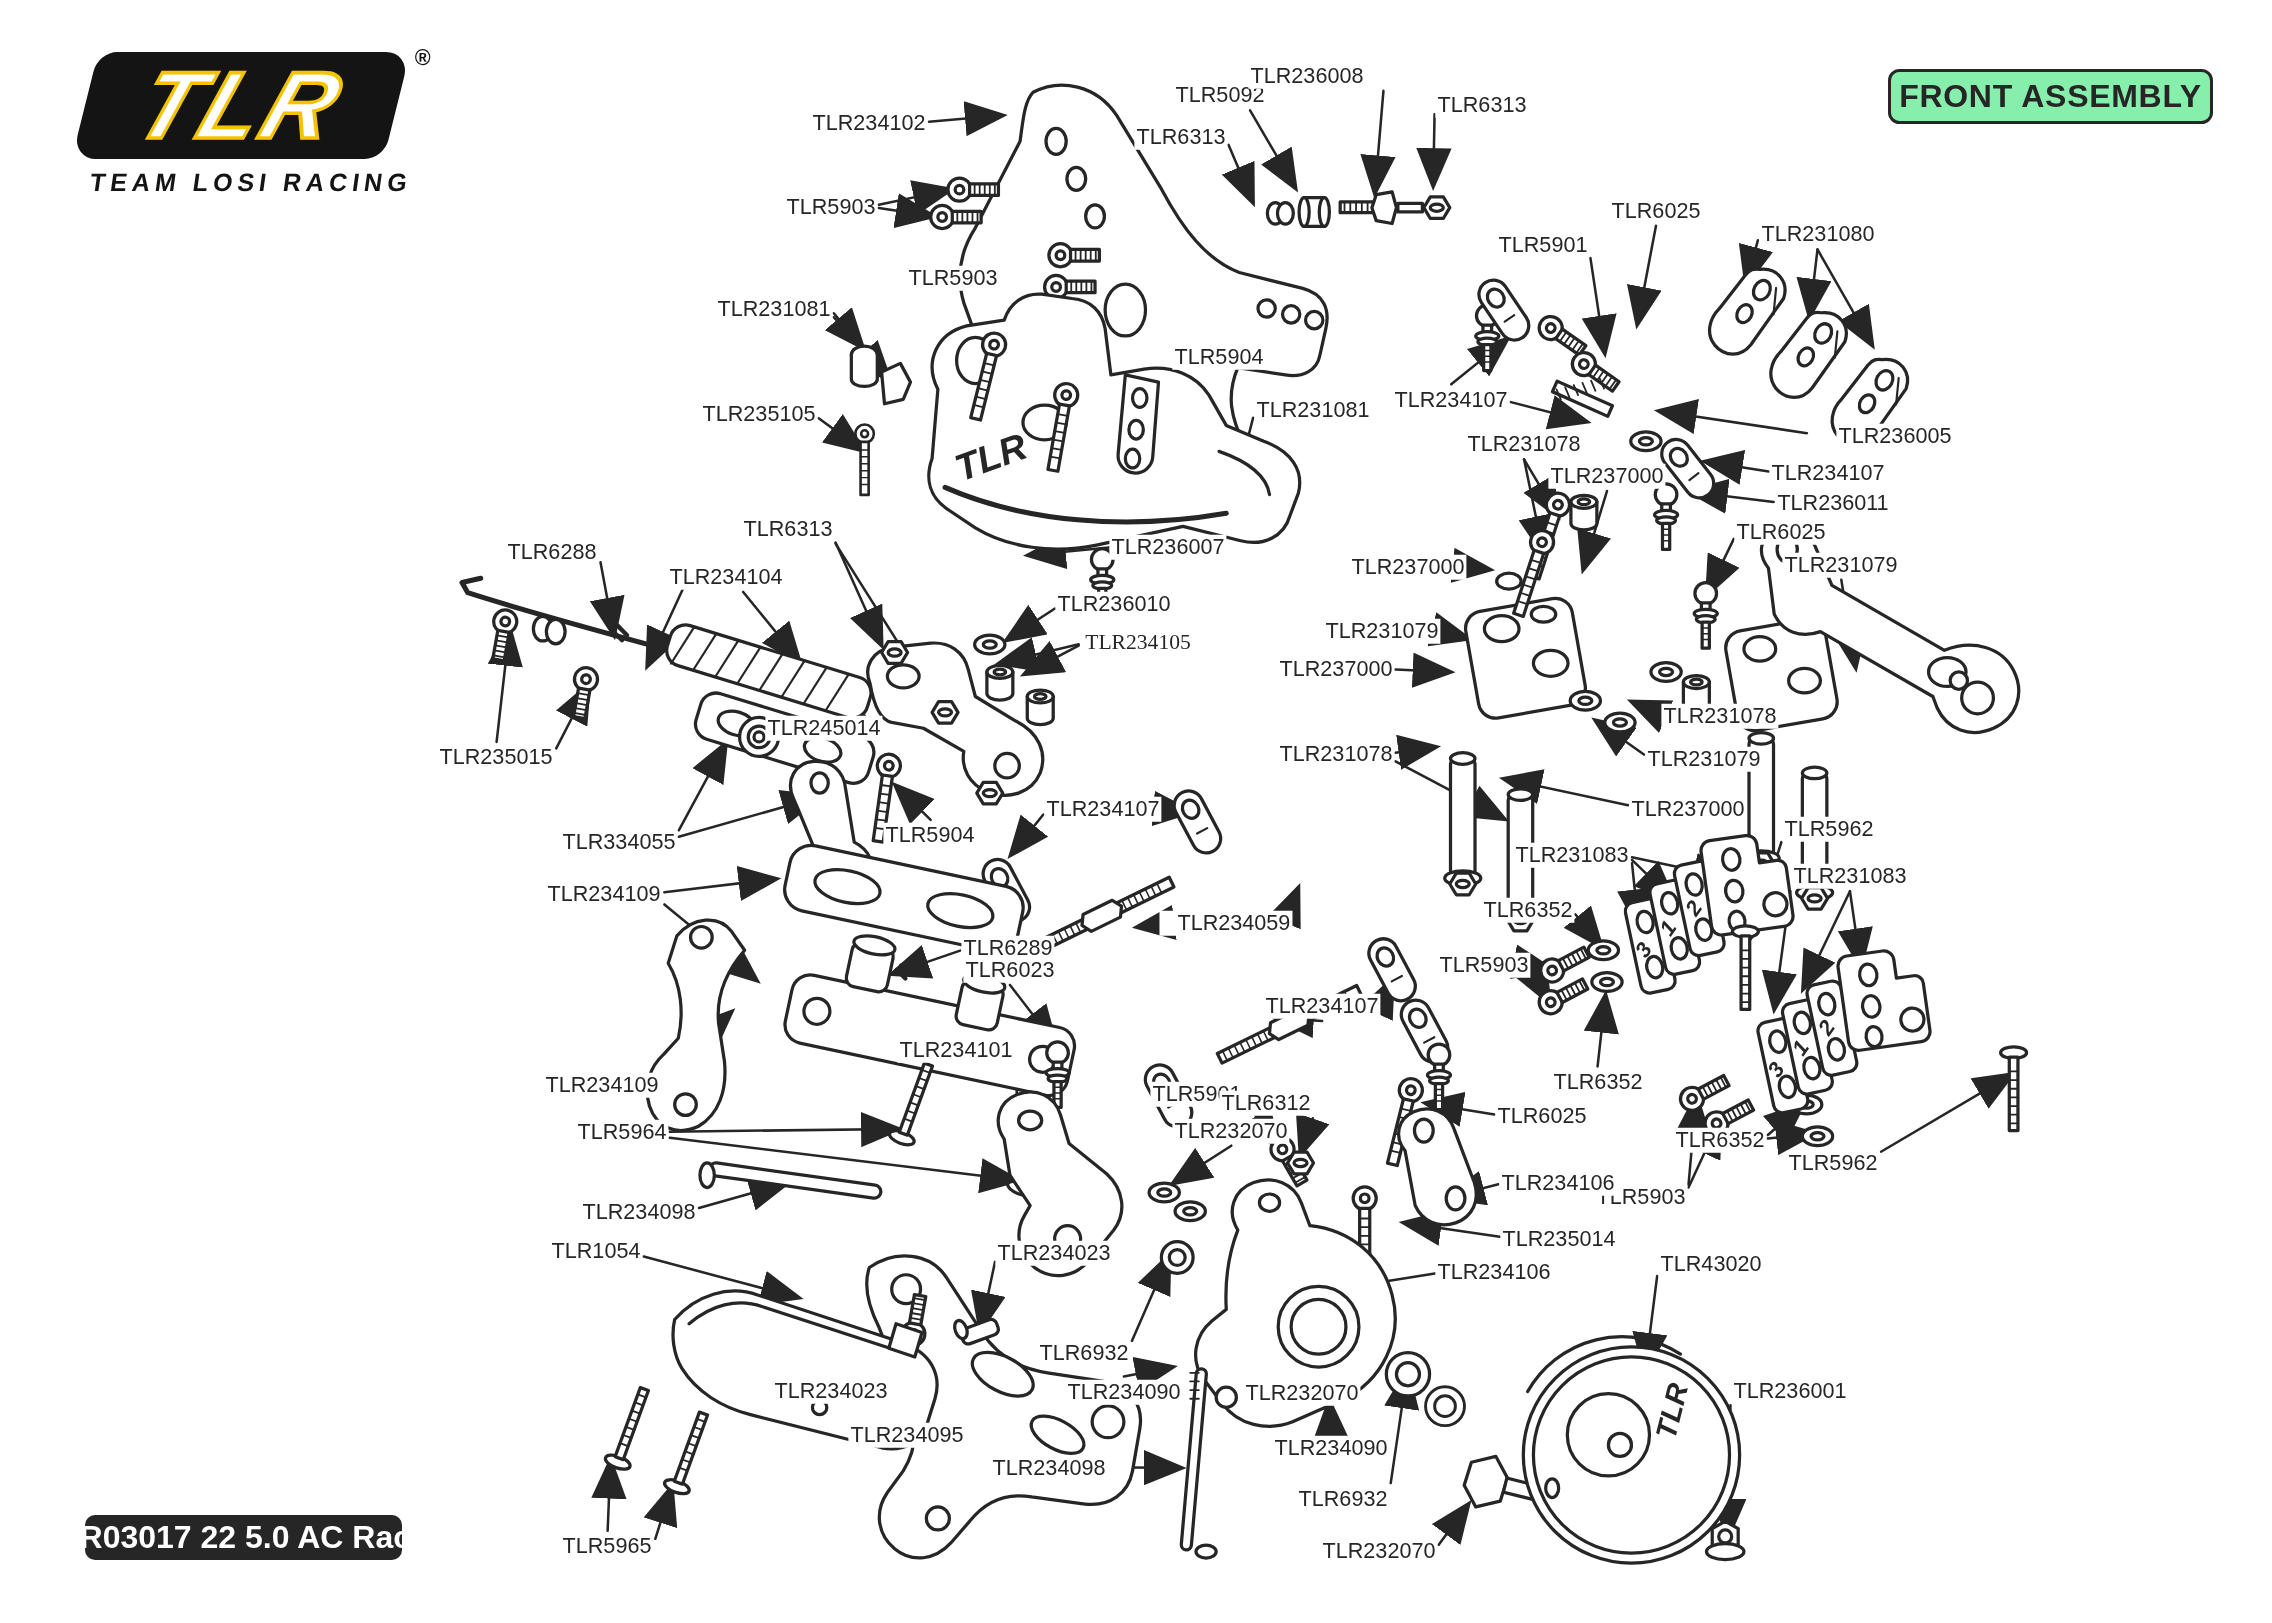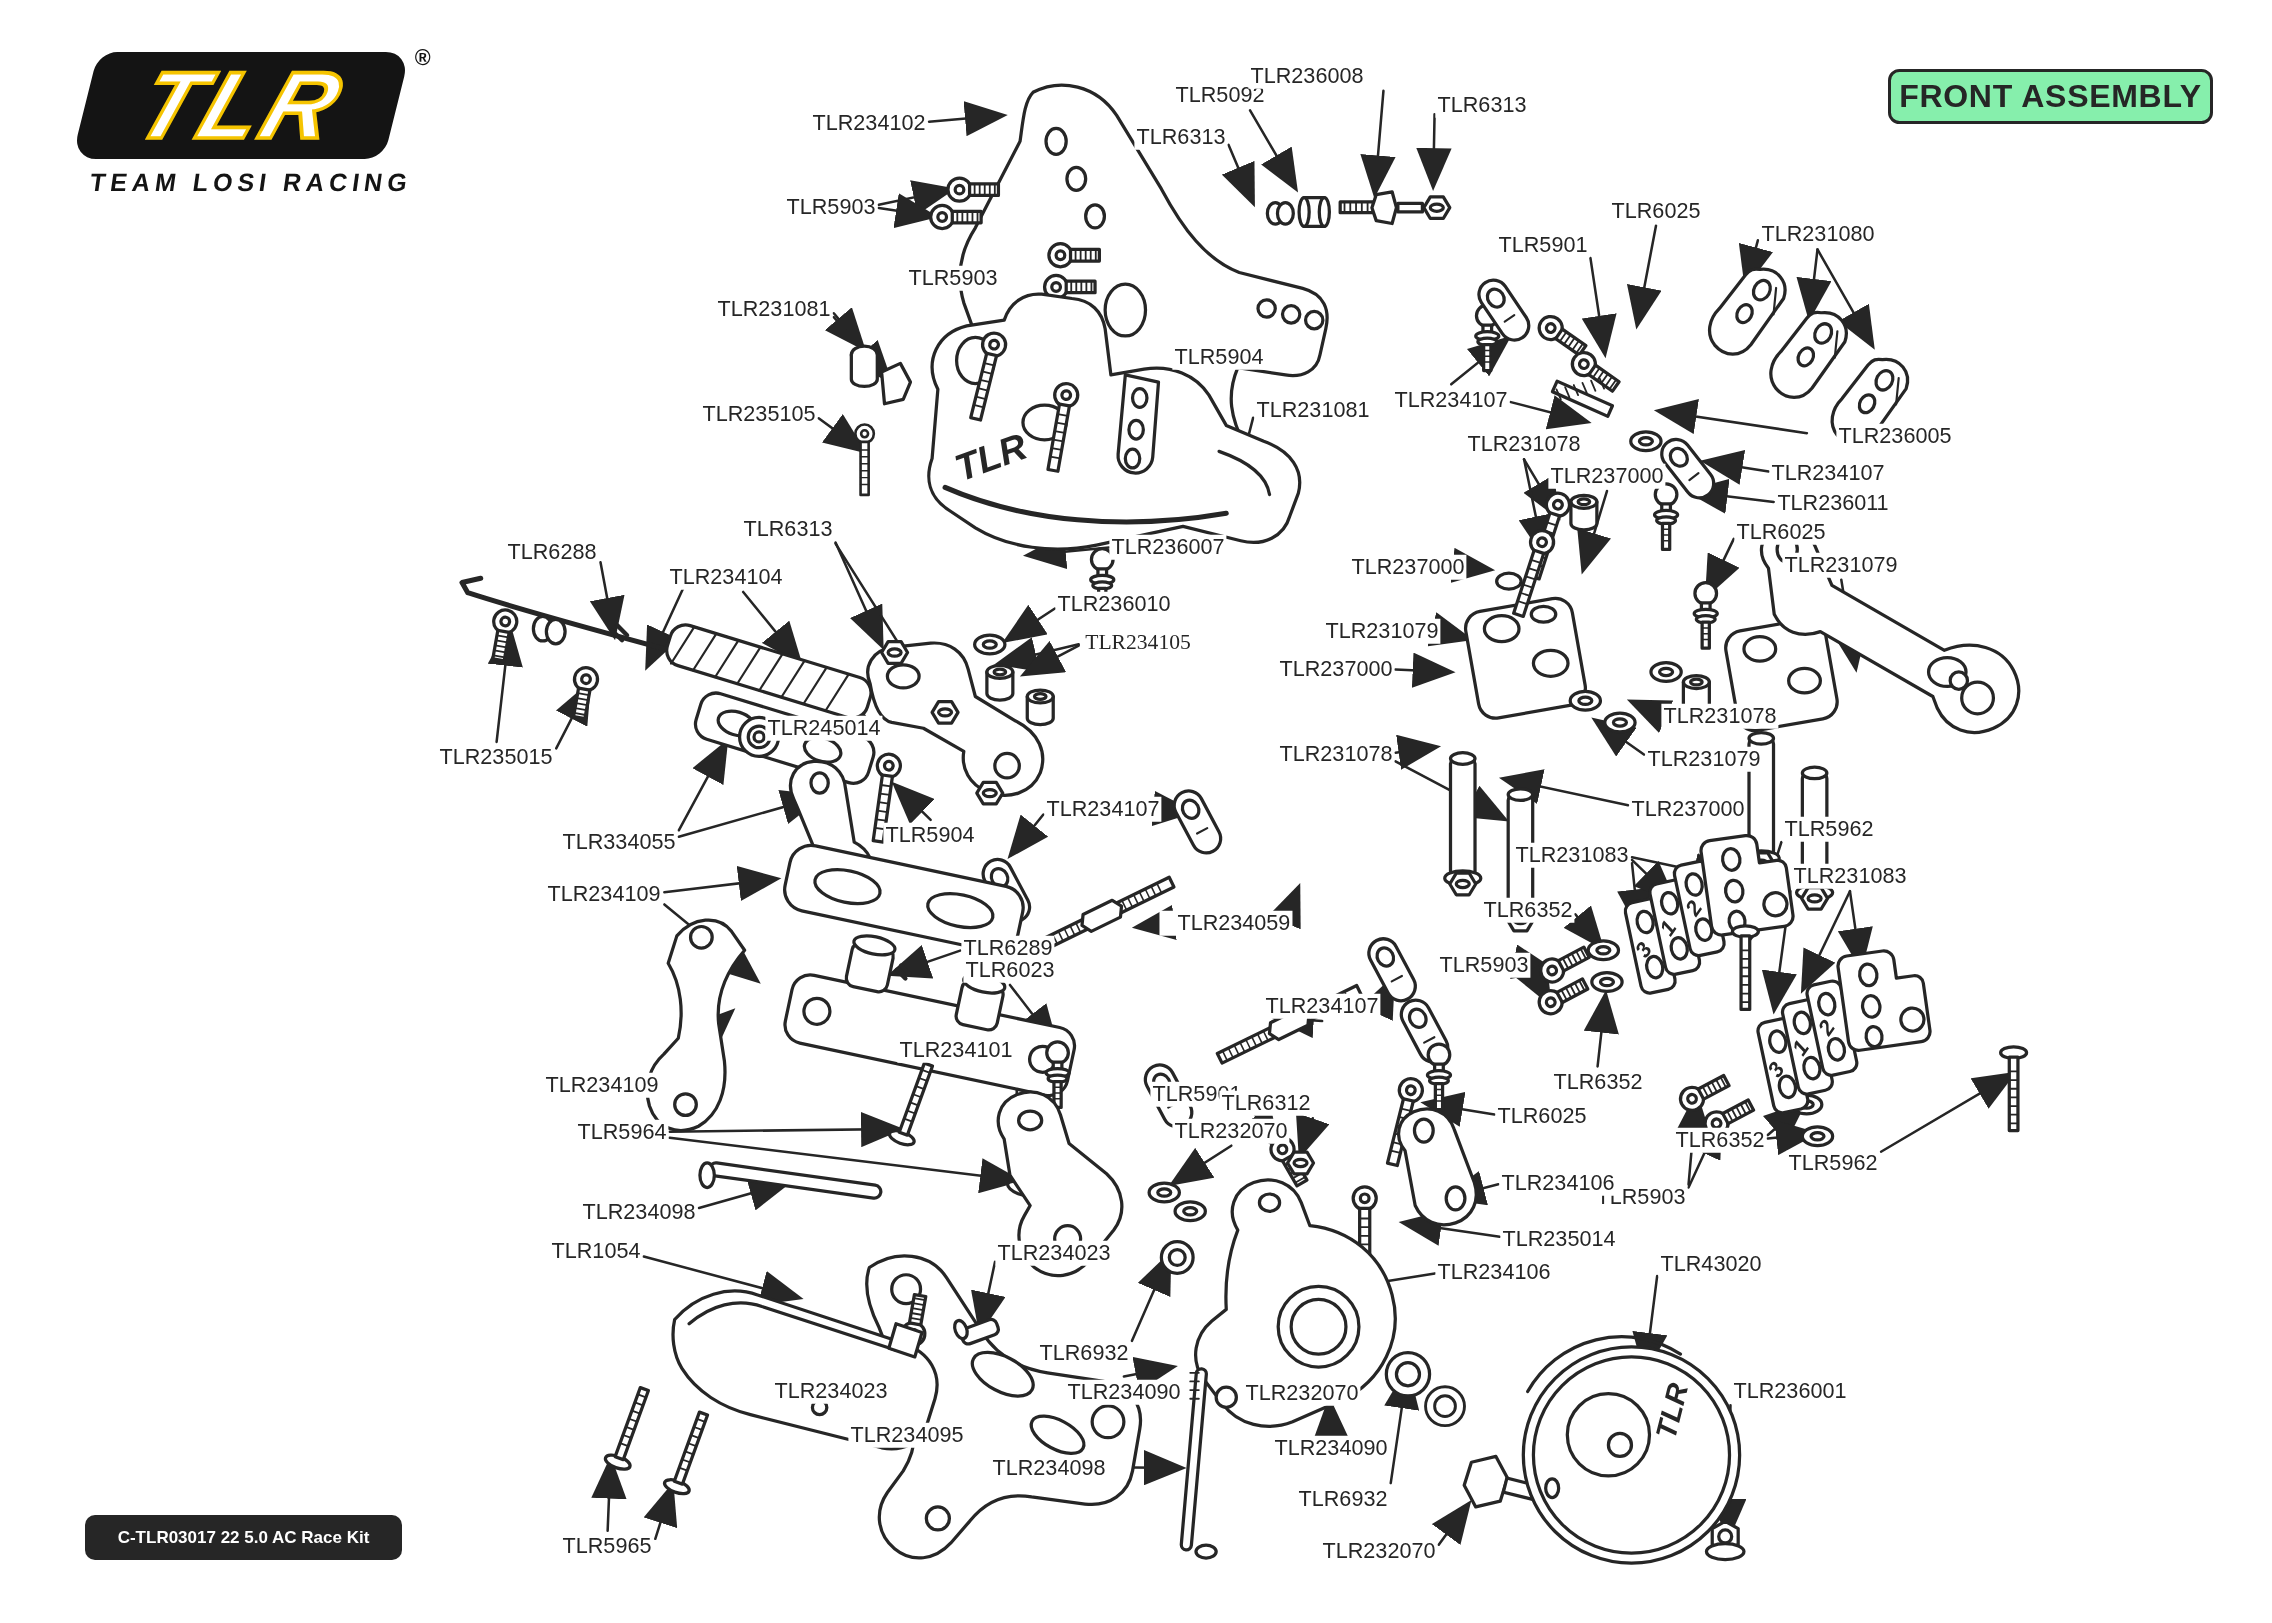--- a/index.html
+++ b/index.html
@@ -19,21 +19,21 @@
   .logo-sub{margin-top:8.7px;width:332px;text-align:center;font-weight:bold;
       font-size:25px;letter-spacing:5px;color:#141414;transform:skewX(-8deg);
       white-space:nowrap;}
   
   .title-box{position:absolute;left:1888px;top:69px;width:319px;height:49px;
       border:3.6px solid var(--ink);border-radius:11.5px;display:flex;
       align-items:center;justify-content:center;font-weight:bold;font-size:32px;
       color:var(--ink);letter-spacing:0.7px;background:#86efac;}
   .kit-box{position:absolute;left:85px;top:1515px;width:317px;height:45px;
       background:#262626;border-radius:10px;display:flex;align-items:center;
-      justify-content:center;color:#ffffff;font-weight:bold;font-size:17px;
+      justify-content:center;color:#ffffff;font-weight:bold;font-size:32px;
       white-space:nowrap;}
   
   #sketch{position:absolute;left:0;top:0;}
   .plabel{position:absolute;transform:translate(-50%,-50%);white-space:nowrap;
       font-size:21.6px;color:var(--ink);background:#fff;padding:0 2.2px;
       line-height:24.5px;}
 </style>
 </head>
 <body>
 

